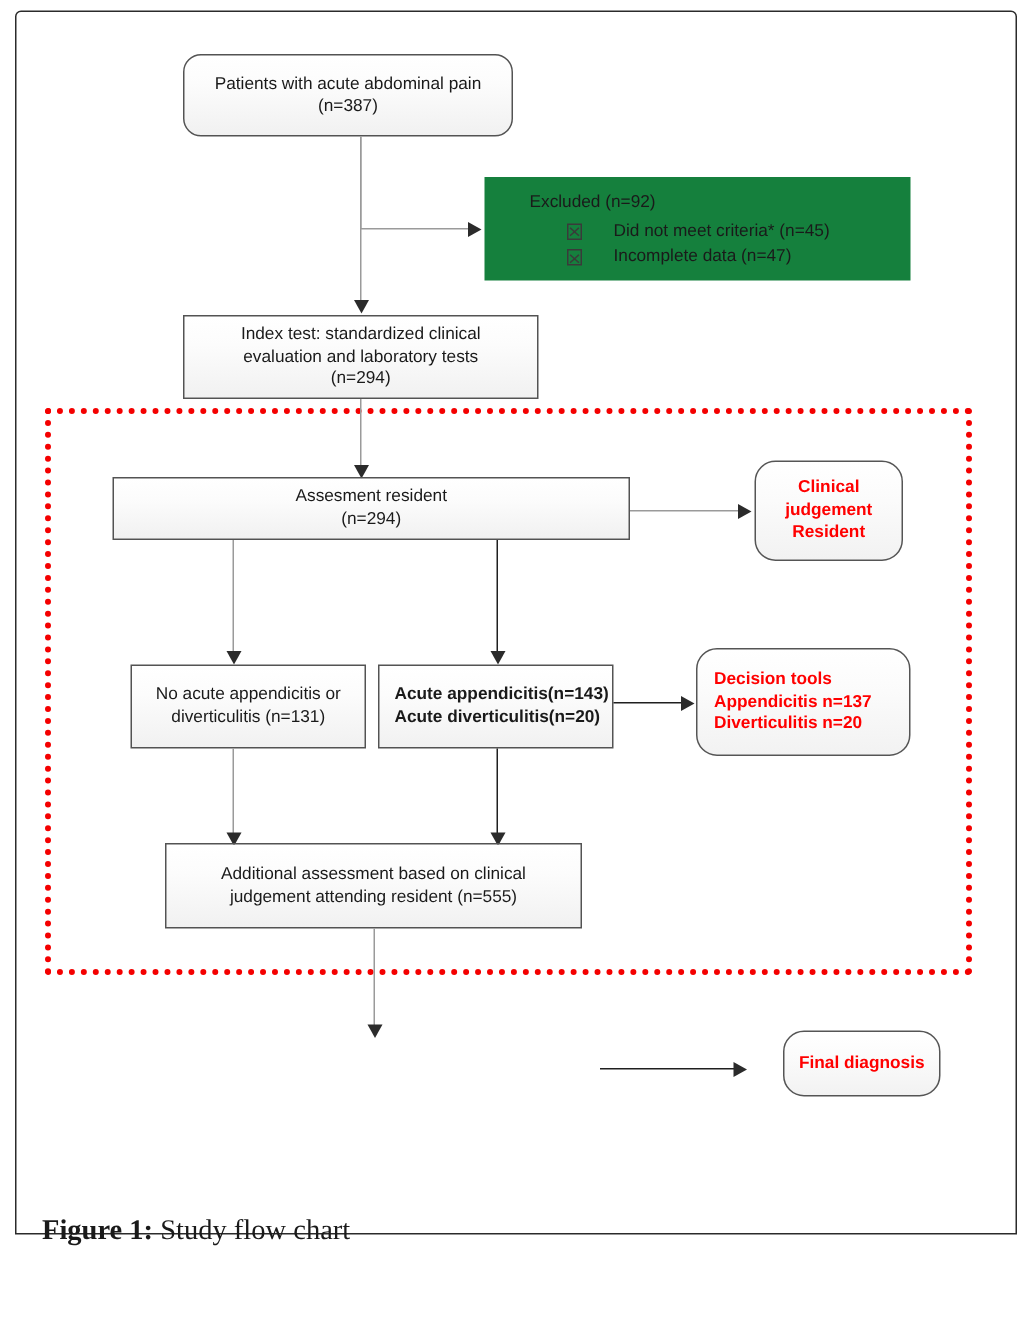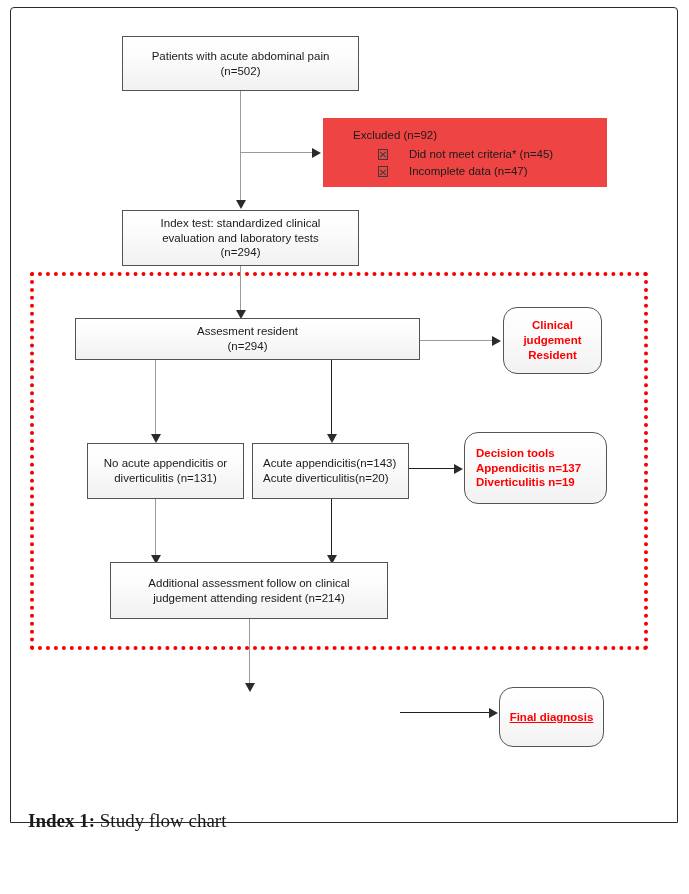--- a/index.html
+++ b/index.html
@@ -66,29 +66,29 @@
     border: 1px solid #555555;
     border-radius: 14px;
     background: linear-gradient(to bottom, #ffffff 0%, #fbfbfb 40%, #f2f2f2 100%);
     font-size: 11.5px;
     color: #ff0000;
     font-weight: bold;
   }
 
   .pink {
     border: none;
-    background: #ef4444;
+    background: #15803d;
     font-size: 11.5px;
     display: block;
     text-align: left;
   }
 
   .align-left { text-align: right; justify-content: flex-start; }
 
-  .pad-l { padding-left: 10px; }
+  .pad-l { padding-left: 10px; font-weight: bold; }
 
   
   .excluded-inner {
     padding: 10px 8px 8px 30px;
     font-size: 11.5px;
     color: #1a1a1a;
   }
   .excluded-title { margin-bottom: 4px; }
   .excl-item {
     display: flex;
@@ -166,23 +166,23 @@
 </style>
 </head>
 <body>
 
 <div id="page">
 
   <div class="page-frame"></div>
 
   <div class="dotted-region"></div>
 
-  <div class="node rect" style="left:122px; top:36px; width:237px; height:55px; flex-direction:column;">
+  <div class="node rect" style="left:122px; top:36px; width:220px; height:55px; flex-direction:column;border-radius:12px;">
     <span class="line">Patients with acute abdominal pain</span>
-    <span class="line">(n=502)</span>
+    <span class="line">(n=387)</span>
   </div>
 
   <div class="vline" style="left:240px; top:91px; height:110px;"></div>
   <div class="arrow-down" style="left:236px; top:200px;"></div>
 
   <div class="vline dark" style="left:240px; top:91px; height:61px; background:#9a9a9a;"></div>
   <div class="hline" style="left:240px; top:152px; width:75px;"></div>
   <div class="arrow-right" style="left:312px; top:148px;"></div>
 
   <div class="node pink" style="left:323px; top:118px; width:284px; height:69px;">
@@ -237,42 +237,42 @@
     <span class="line">Acute appendicitis(n=143)</span>
     <span class="line">Acute diverticulitis(n=20)</span>
   </div>
 
   <div class="hline dark" style="left:409px; top:468px; width:50px; background:#1f1f1f;"></div>
   <div class="arrow-right" style="left:454px; top:464px;"></div>
 
   <div class="node rounded align-left" style="left:464px; top:432px; width:143px; height:72px; flex-direction:column; align-items:flex-start; justify-content:center; padding-left:11px;">
     <span class="line">Decision tools</span>
     <span class="line">Appendicitis n=137</span>
-    <span class="line">Diverticulitis n=19</span>
+    <span class="line">Diverticulitis n=20</span>
   </div>
 
   <div class="vline" style="left:155px; top:499px; height:58px;"></div>
   <div class="arrow-down" style="left:151px; top:555px;"></div>
 
   <div class="vline dark" style="left:331px; top:499px; height:58px; background:#1f1f1f;"></div>
   <div class="arrow-down" style="left:327px; top:555px;"></div>
 
   <div class="node rect" style="left:110px; top:562px; width:278px; height:57px; flex-direction:column;">
-    <span class="line">Additional assessment follow on clinical</span>
-    <span class="line">judgement attending resident (n=214)</span>
+    <span class="line">Additional assessment based on clinical</span>
+    <span class="line">judgement attending resident (n=555)</span>
   </div>
 
   <div class="vline" style="left:249px; top:619px; height:67px;"></div>
   <div class="arrow-down" style="left:245px; top:683px;"></div>
 
 
   <div class="hline dark" style="left:400px; top:712px; width:94px; background:#1f1f1f;"></div>
   <div class="arrow-right" style="left:489px; top:708px;"></div>
 
-  <div class="node rounded" style="left:499px; top:687px; width:105px; height:60px;text-decoration:underline;">
+  <div class="node rounded" style="left:522px; top:687px; width:105px; height:44px;">
     <span class="line nowrap">Final diagnosis</span>
   </div>
 
   <div class="caption">
-    <b>Index 1:</b><span> Study flow chart</span>
+    <b>Figure 1:</b><span> Study flow chart</span>
   </div>
 
 </div>
 
 </body></html>

